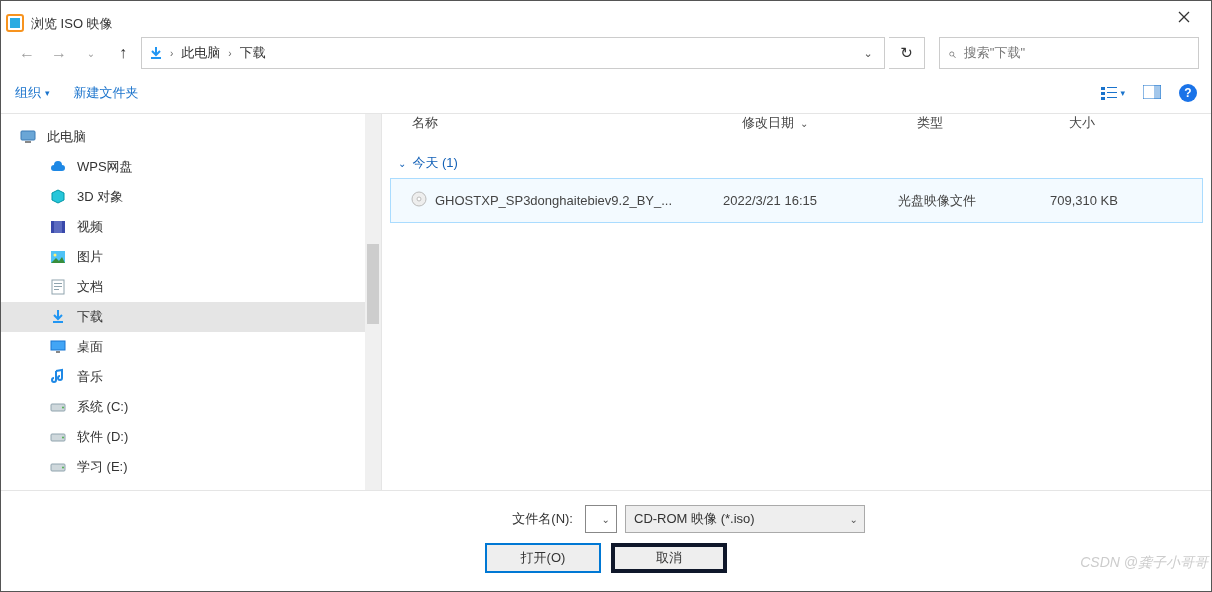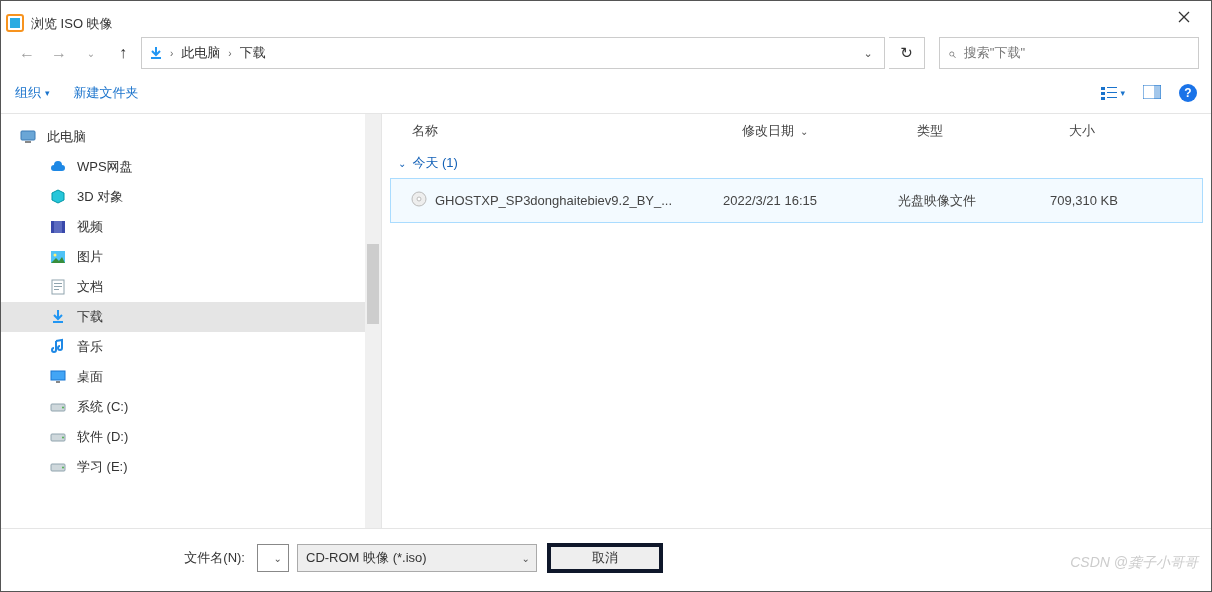--- a/index.html
+++ b/index.html
@@ -31,43 +31,43 @@
   .sidebar { width:380px; position:relative; overflow:hidden;}
   .sidebar-scroll { position:absolute; right:0; top:0; bottom:0; width:16px; background:#f0f0f0;}
   .sidebar-scroll .thumb { position:absolute; left:2px; right:2px; top:130px; height:80px; background:#cdcdcd;}
   .sidebar ul { list-style:none; margin:0; padding:8px 0;}
   .sidebar li { display:flex; align-items:center; height:30px; padding-left:48px; gap:10px; cursor:pointer;}
   .sidebar li.root { padding-left:18px;}
   .sidebar li.selected { background:#e5e5e5;}
   .sidebar .node-icon { width:18px; height:18px; display:flex; align-items:center; justify-content:center;}
   .divider { width:1px; background:#e5e5e5;}
   .filepane { flex:1; display:flex; flex-direction:column; overflow:hidden;}
-  .columns { display:flex; height:34px; align-items:center; font-size:13px; color:#444; padding:0 14px 0 30px;}
+  .columns { display:flex; height:34px; align-items:flex-start; font-size:13px; color:#444; padding:0 14px 0 30px;}
   .col-name { flex: 0 0 330px;}
   .col-date { flex: 0 0 175px; display:flex; align-items:center; gap:6px;}
   .col-type { flex: 0 0 152px;}
   .col-size { flex: 1; text-align:left;}
   .grouphdr { display:flex; align-items:center; gap:6px; color:#1361b7; padding:6px 0 6px 16px; font-size:13px;}
   .grouphdr .garrow { font-size:10px;}
   .filerow { display:flex; align-items:center; height:45px; margin:0 8px; padding:0 6px 0 20px; border:1px solid #aadcff; background:#f3faff; color:#444; font-size:13px;}
   .filerow .f-name { flex:0 0 312px; overflow:hidden; text-overflow:ellipsis; white-space:nowrap; display:flex; align-items:center; gap:8px;}
   .filerow .f-date { flex:0 0 175px;}
   .filerow .f-type { flex:0 0 152px;}
   .filerow .f-size { flex:1;}
-  .bottombar { padding:14px 18px 18px 18px; display:flex; gap:10px;align-items:center;}
+  .bottombar { padding:14px 18px 18px 18px; display:flex; flex-direction:column; gap:10px;align-items:center;}
   .fnrow { display:flex; align-items:center; gap:8px;}
   .fnlabel { width:230px; text-align:right; padding-right:4px; font-size:13px;}
   .fncombo { flex:1; height:28px; border:1px solid #888; position:relative; display:flex; align-items:center; padding:0 24px 0 6px; background:#fff;}
   .fncombo .dd { position:absolute; right:6px; font-size:10px; color:#555;}
   .filtercombo { width:240px; height:28px; border:1px solid #aaa; background:#eee; display:flex; align-items:center; padding:0 24px 0 8px; position:relative; font-size:13px;}
   .filtercombo .dd { position:absolute; right:6px; font-size:10px; color:#555;}
   .btnrow { display:flex; justify-content:flex-end; gap:10px;}
   .btn { width:116px; height:30px; border:4px solid #0f172a; background:#eee; display:flex; align-items:center; justify-content:center; font-size:13px; cursor:pointer;}
   .btn.primary { border:2px solid #0078d4; background:#eee;}
-  .watermark { position:fixed; right:14px; bottom:20px; color:#ccc; font-size:14px; pointer-events:none; font-style:italic;}
+  .watermark { position:fixed; right:4px; bottom:20px; color:#ccc; font-size:14px; pointer-events:none; font-style:italic;}
 </style>
 </head>
 <body>
 
 <div class="dialog">
 
   <div class="titlebar">
     <span class="app-icon">
       <svg width="18" height="18" viewBox="0 0 18 18">
           <rect x="1" y="1" width="16" height="16" rx="2" fill="none" stroke="#f7931e" stroke-width="2"></rect>
@@ -202,34 +202,34 @@
               <svg width="18" height="18" viewBox="0 0 18 18">
                 <path d="M9 2 v8 M5 7 l4 4 l4-4" stroke="#2196f3" stroke-width="2" fill="none"></path>
                 <rect x="4" y="13" width="10" height="2" fill="#2196f3"></rect>
               </svg>
             </span>
             <span>下载</span>
           </li>
           <li>
             <span class="node-icon">
               <svg width="18" height="18" viewBox="0 0 18 18">
+                <rect x="2" y="3" width="14" height="9" fill="#42a5f5" stroke="#1976d2"></rect>
+                <rect x="7" y="13" width="4" height="2" fill="#888"></rect>
+              </svg>
+            </span>
+            <span>桌面</span>
+          </li>
+          <li>
+            <span class="node-icon">
+              <svg width="18" height="18" viewBox="0 0 18 18">
                 <path d="M7 3 v9 a2 2 0 1 1 -2 -2" fill="none" stroke="#1e88e5" stroke-width="2"></path>
                 <path d="M7 3 l6 -1 v8 a2 2 0 1 1 -2 -2" fill="none" stroke="#1e88e5" stroke-width="2"></path>
               </svg>
             </span>
             <span>音乐</span>
-          </li>
-          <li>
-            <span class="node-icon">
-              <svg width="18" height="18" viewBox="0 0 18 18">
-                <rect x="2" y="3" width="14" height="9" fill="#42a5f5" stroke="#1976d2"></rect>
-                <rect x="7" y="13" width="4" height="2" fill="#888"></rect>
-              </svg>
-            </span>
-            <span>桌面</span>
           </li>
           <li>
             <span class="node-icon">
               <svg width="18" height="18" viewBox="0 0 18 18">
                 <rect x="2" y="6" width="14" height="7" rx="1" fill="#cfd8dc" stroke="#90a4ae"></rect>
                 <circle cx="14" cy="9.5" r="1" fill="#4caf50"></circle>
               </svg>
             </span>
             <span>系统 (C:)</span>
           </li>
@@ -294,18 +294,19 @@
       <div class="fncombo">
         <span></span>
         <span class="dd">⌄</span>
       </div>
       <div class="filtercombo">
         <span>CD-ROM 映像 (*.iso)</span>
         <span class="dd">⌄</span>
       </div>
     </div>
     <div class="btnrow">
+      <div class="btn primary">打开(O)</div>
       <div class="btn">取消</div>
     </div>
   </div>
 </div>
 
 <div class="watermark">CSDN @龚子小哥哥</div>
 
 </body></html>

